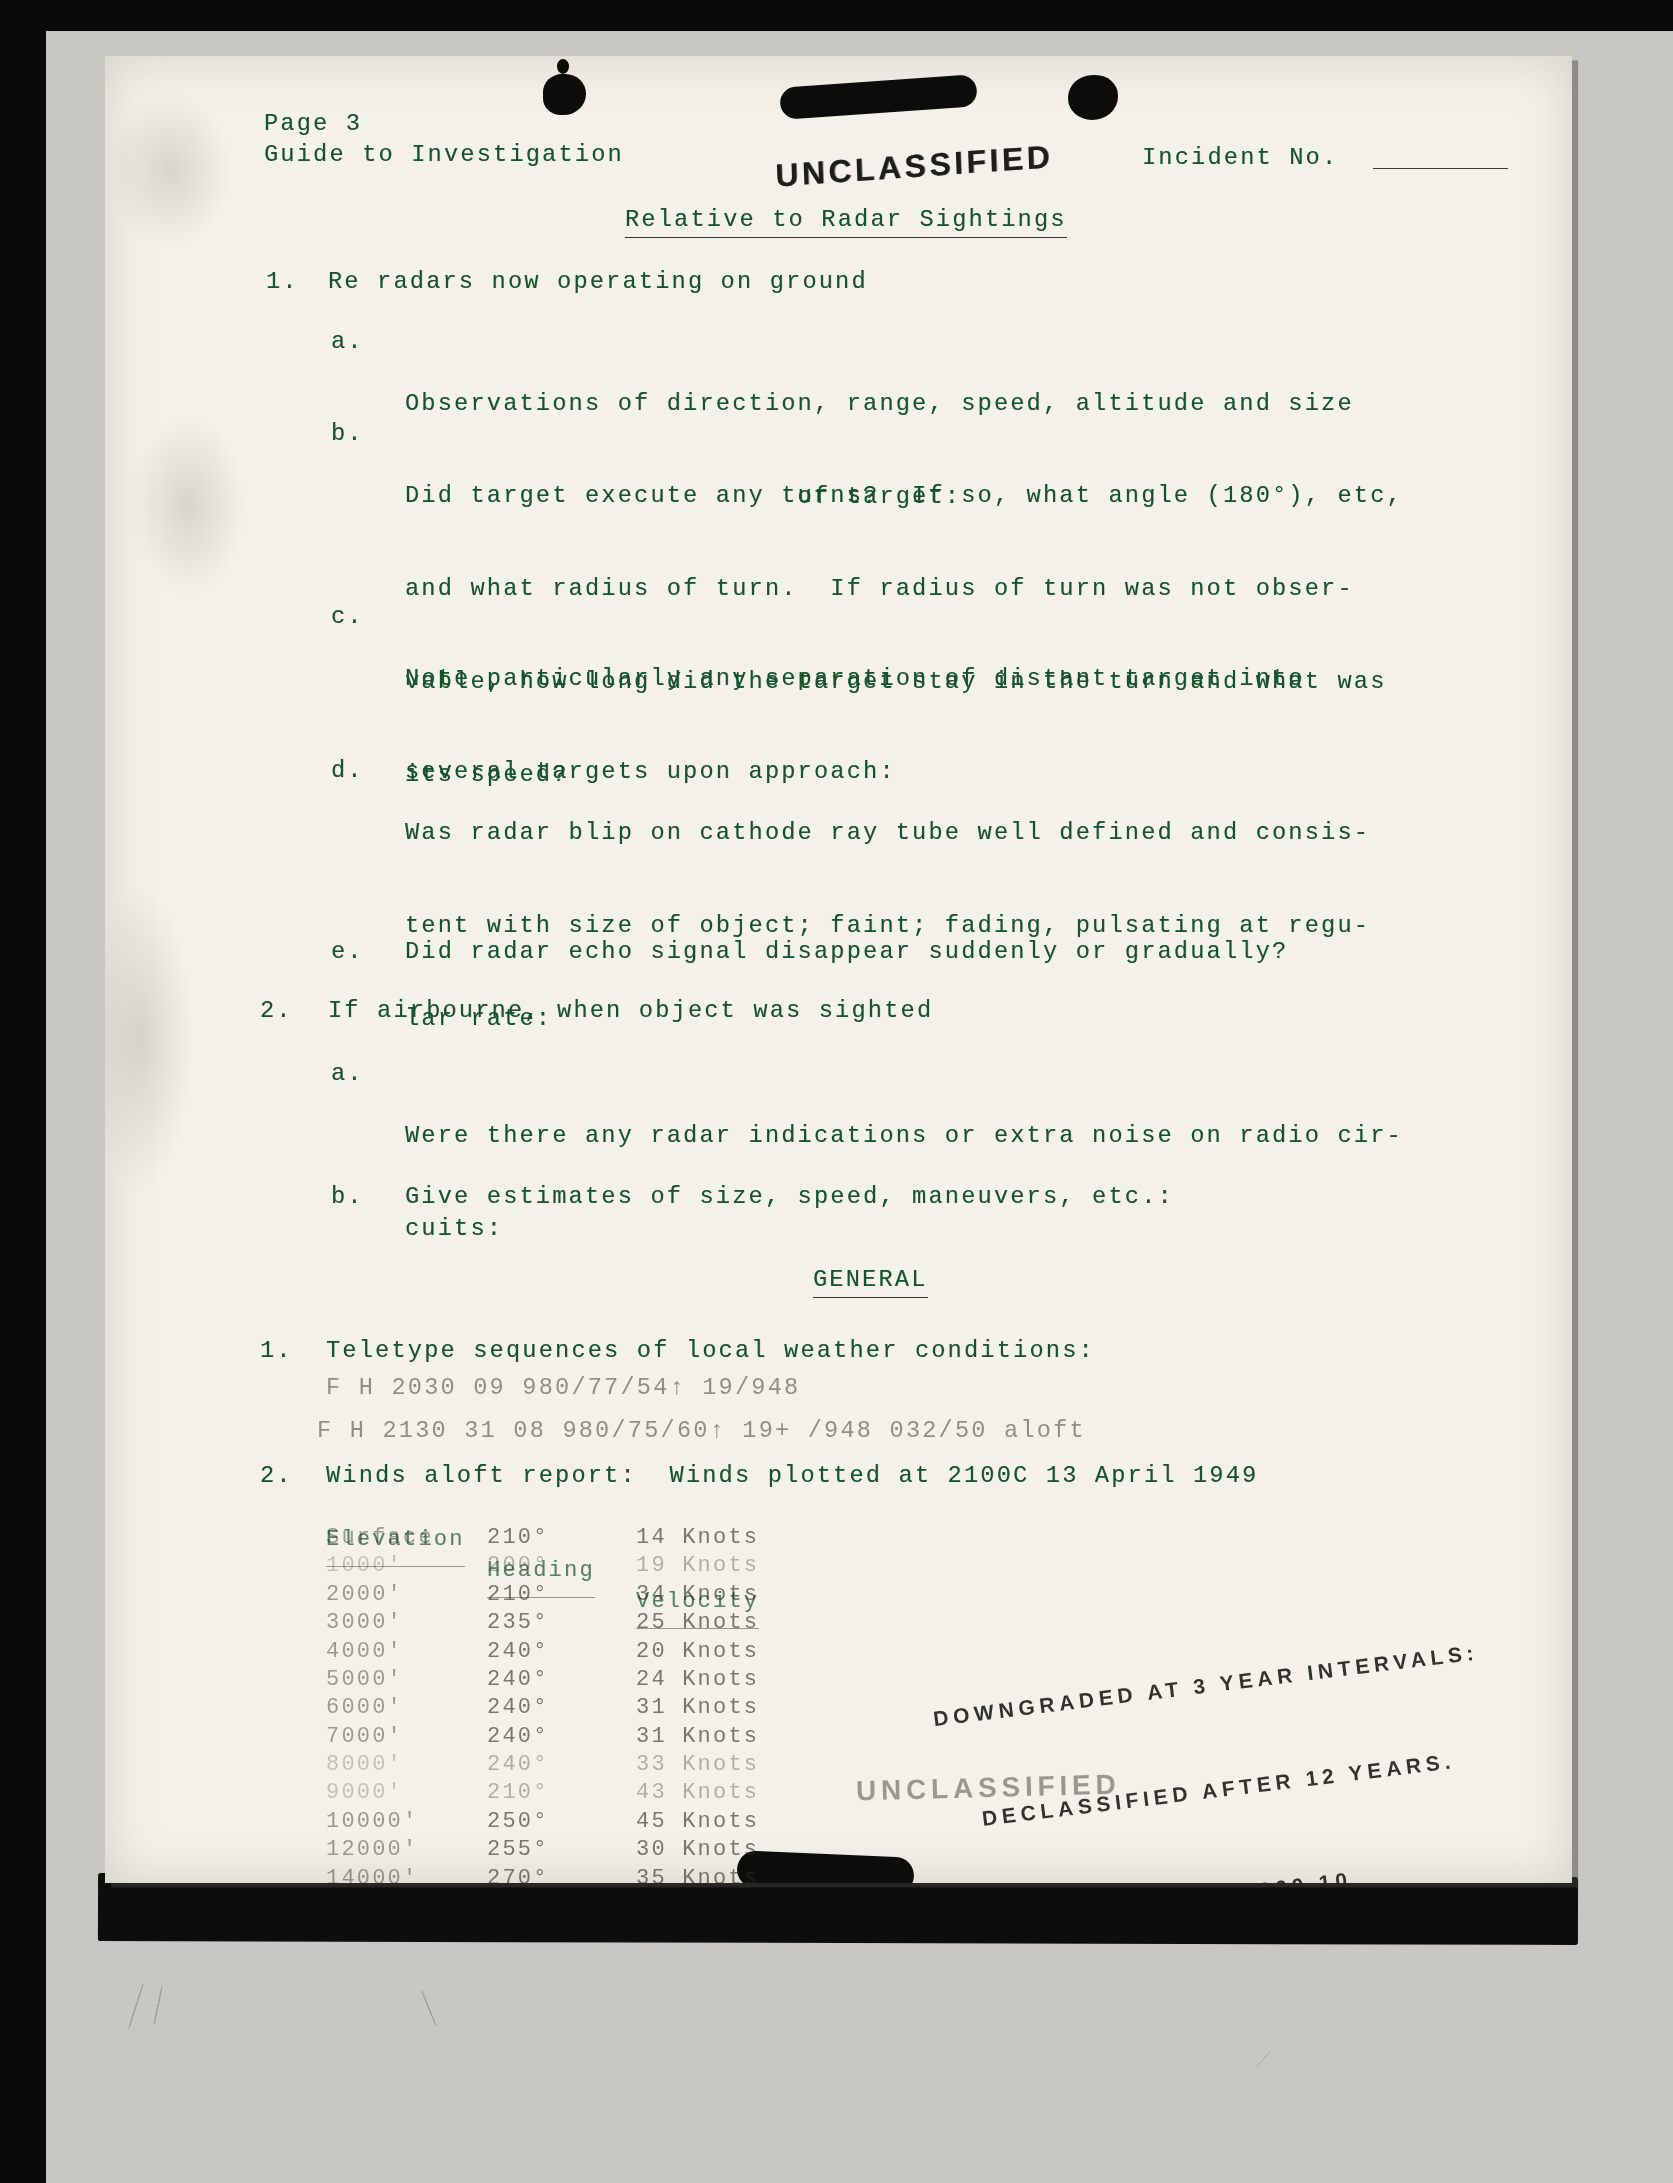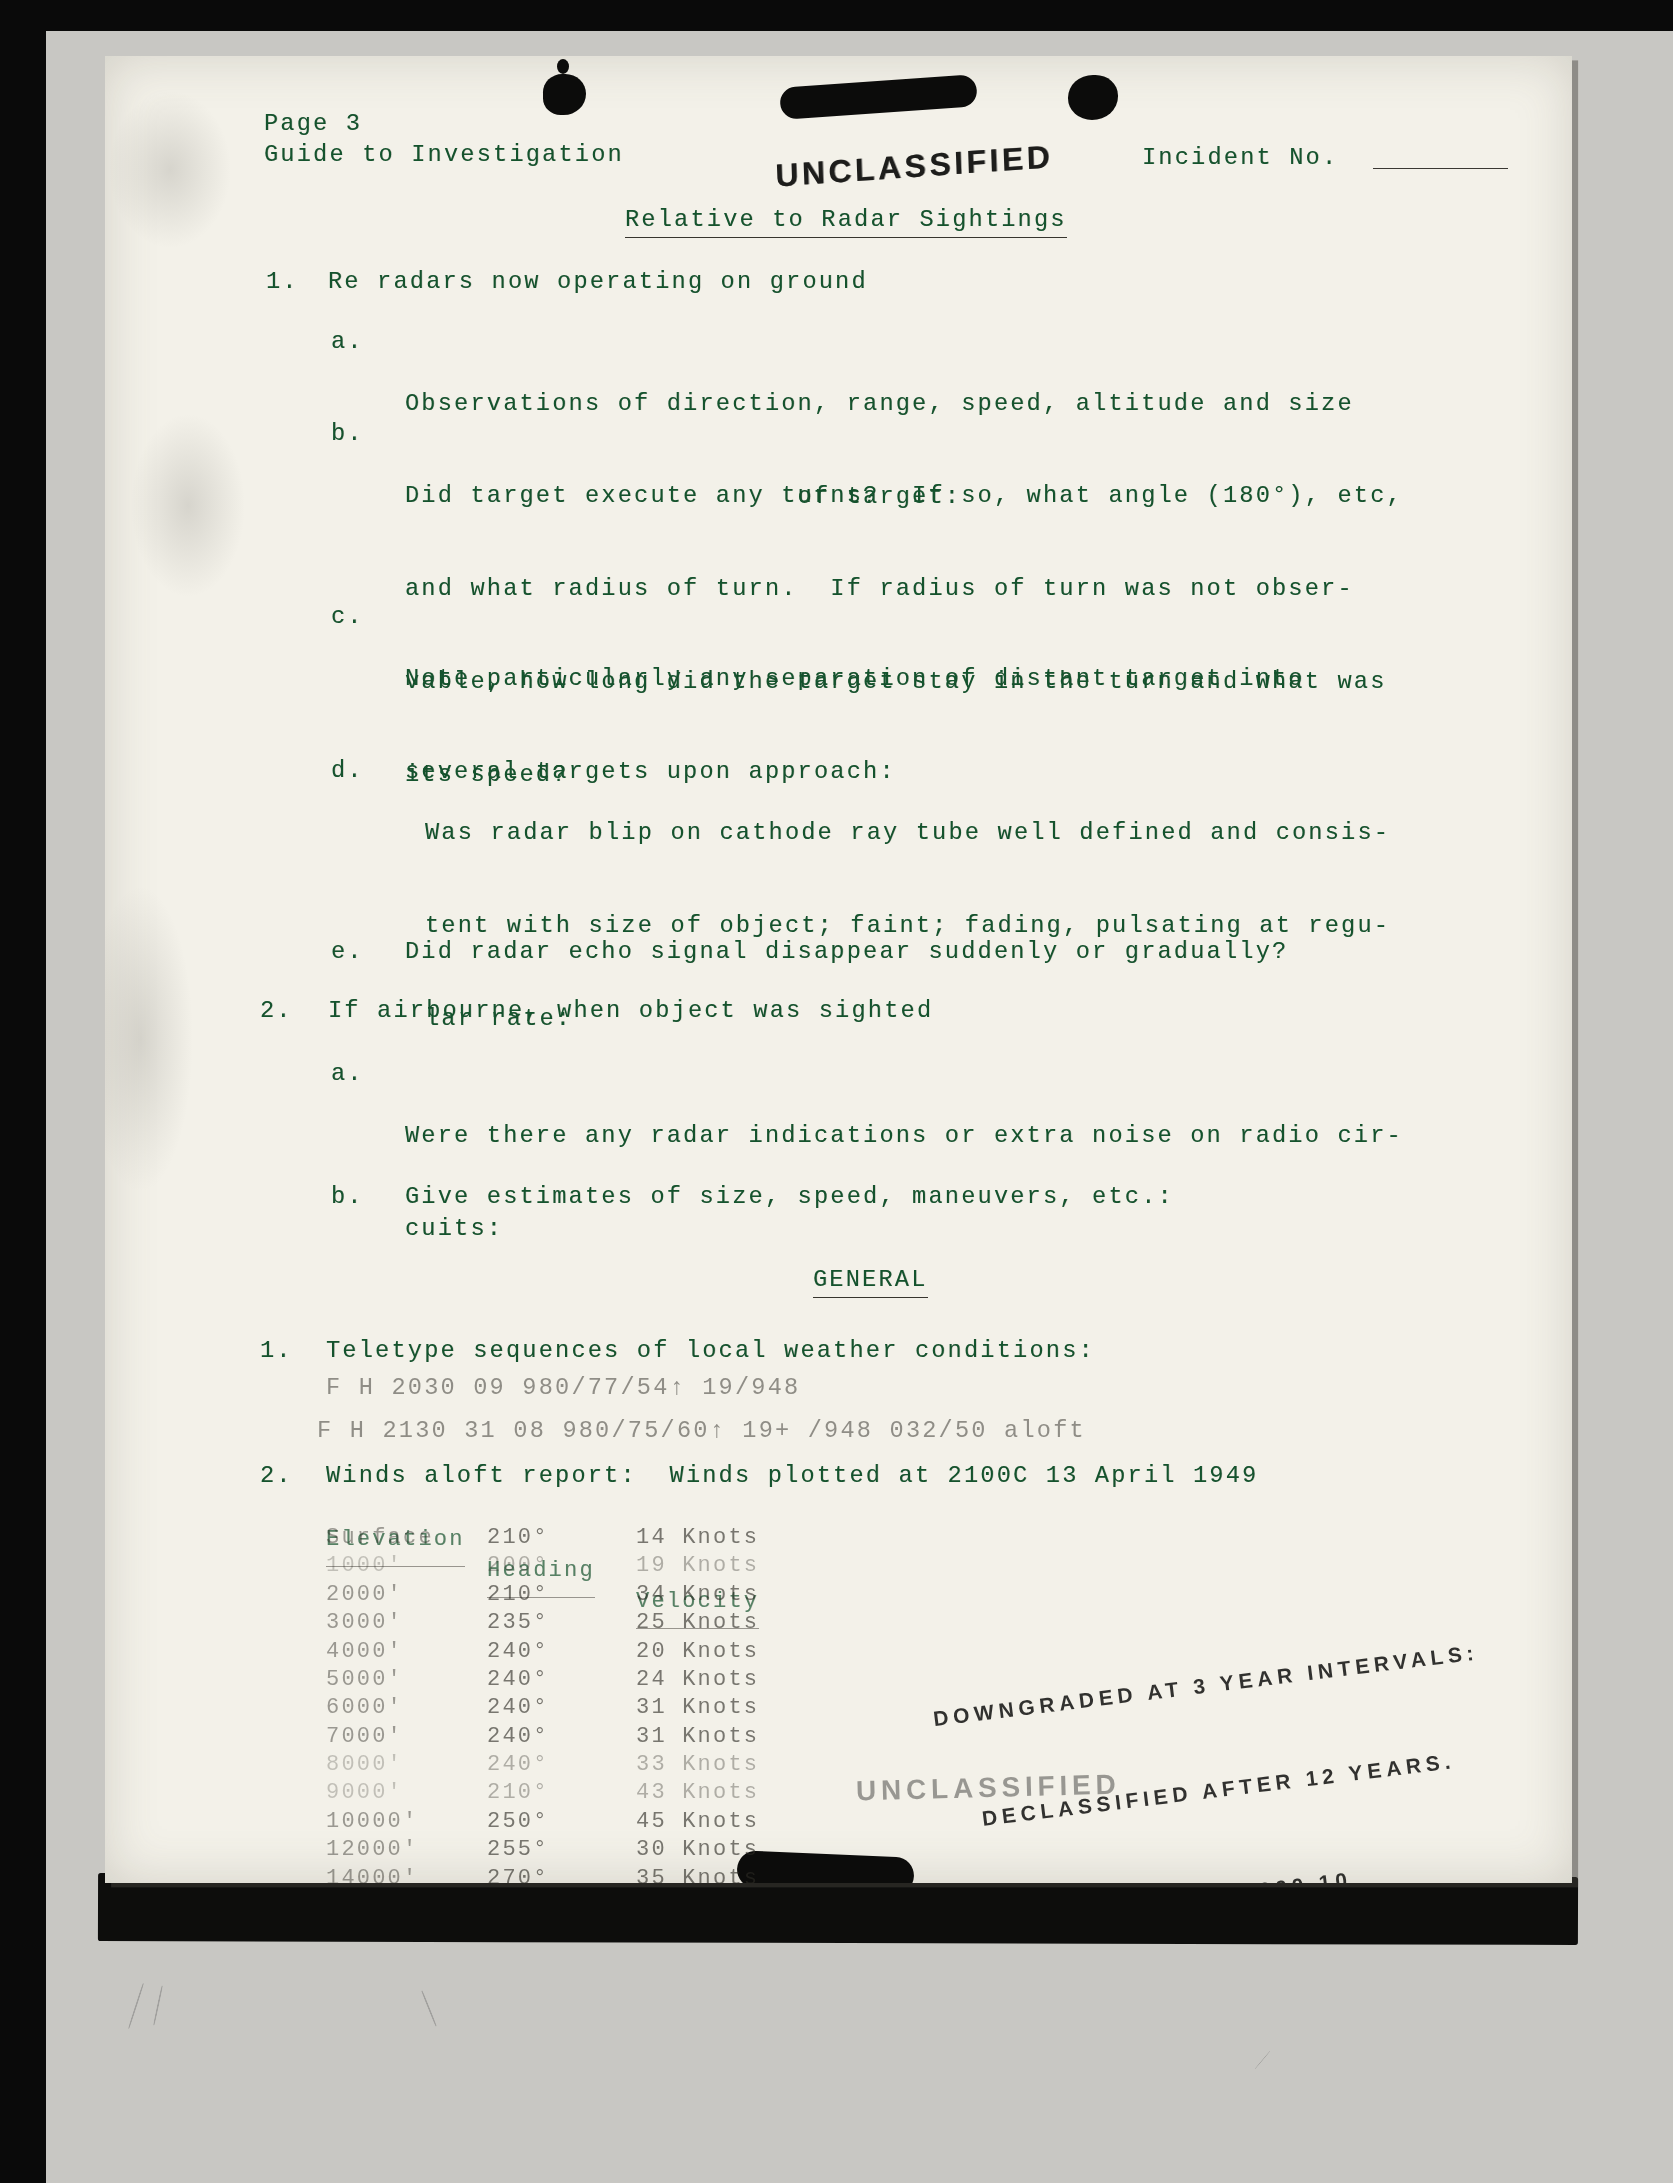--- a/index.html
+++ b/index.html
@@ -167,21 +167,21 @@
       <div>its speed?</div>
     </div>
 
     <div class="typed" style="left:226px; top:545px;">c.</div>
     <div class="typed" style="left:300px; top:545px;">
       <div>Note particularly any separation of distant target into</div>
       <div>several targets upon approach:</div>
     </div>
 
     <div class="typed" style="left:226px; top:699px;">d.</div>
-    <div class="typed" style="left:300px; top:699px;margin-left:20px;">
+    <div class="typed" style="left:300px; top:699px;">
       <div>Was radar blip on cathode ray tube well defined and consis-</div>
       <div>tent with size of object; faint; fading, pulsating at regu-</div>
       <div>lar rate:</div>
     </div>
 
     <div class="typed" style="left:226px; top:880px;">e.</div>
     <div class="typed" style="left:300px; top:880px;">Did radar echo signal disappear suddenly or gradually?</div>
 
     <div class="typed" style="left:155px; top:939px;">2.</div>
     <div class="typed" style="left:223px; top:939px;">If airbourne, when object was sighted</div>

